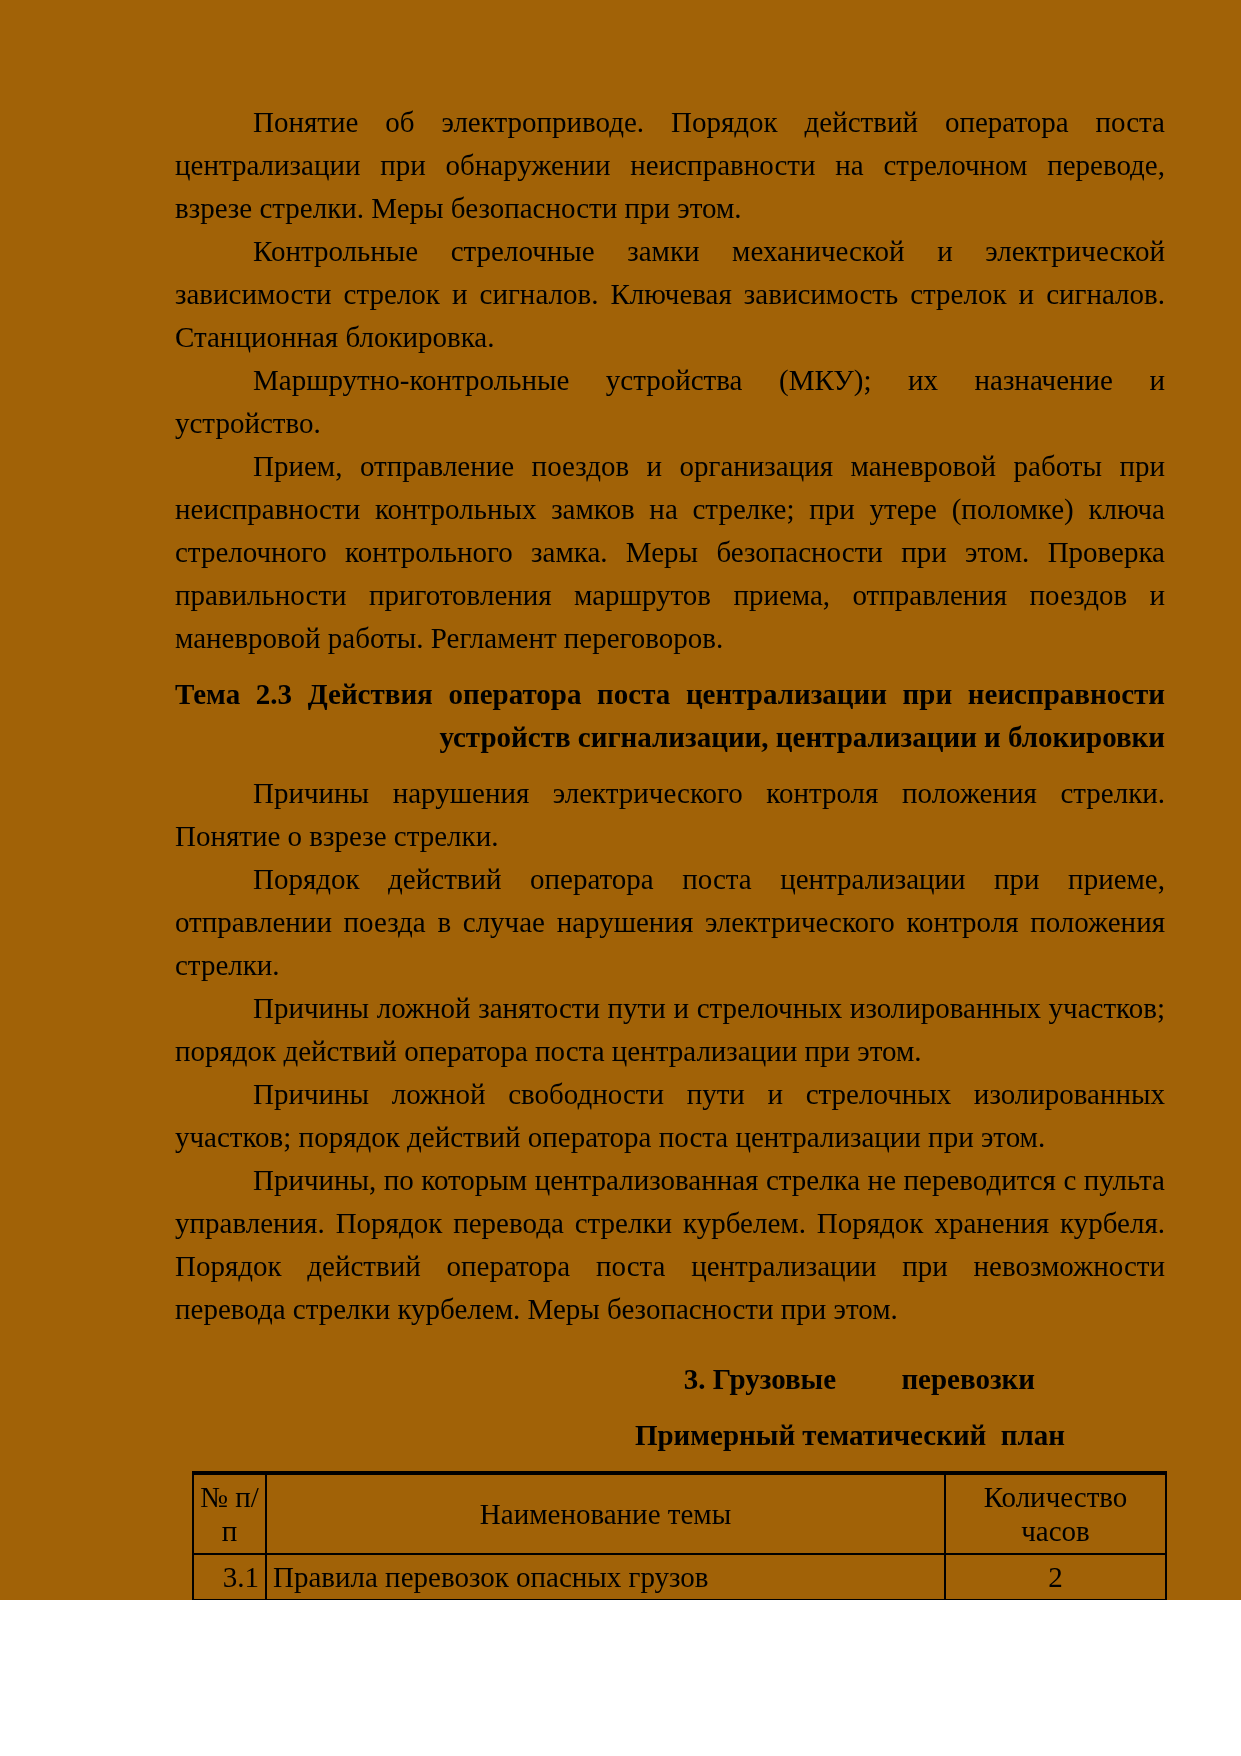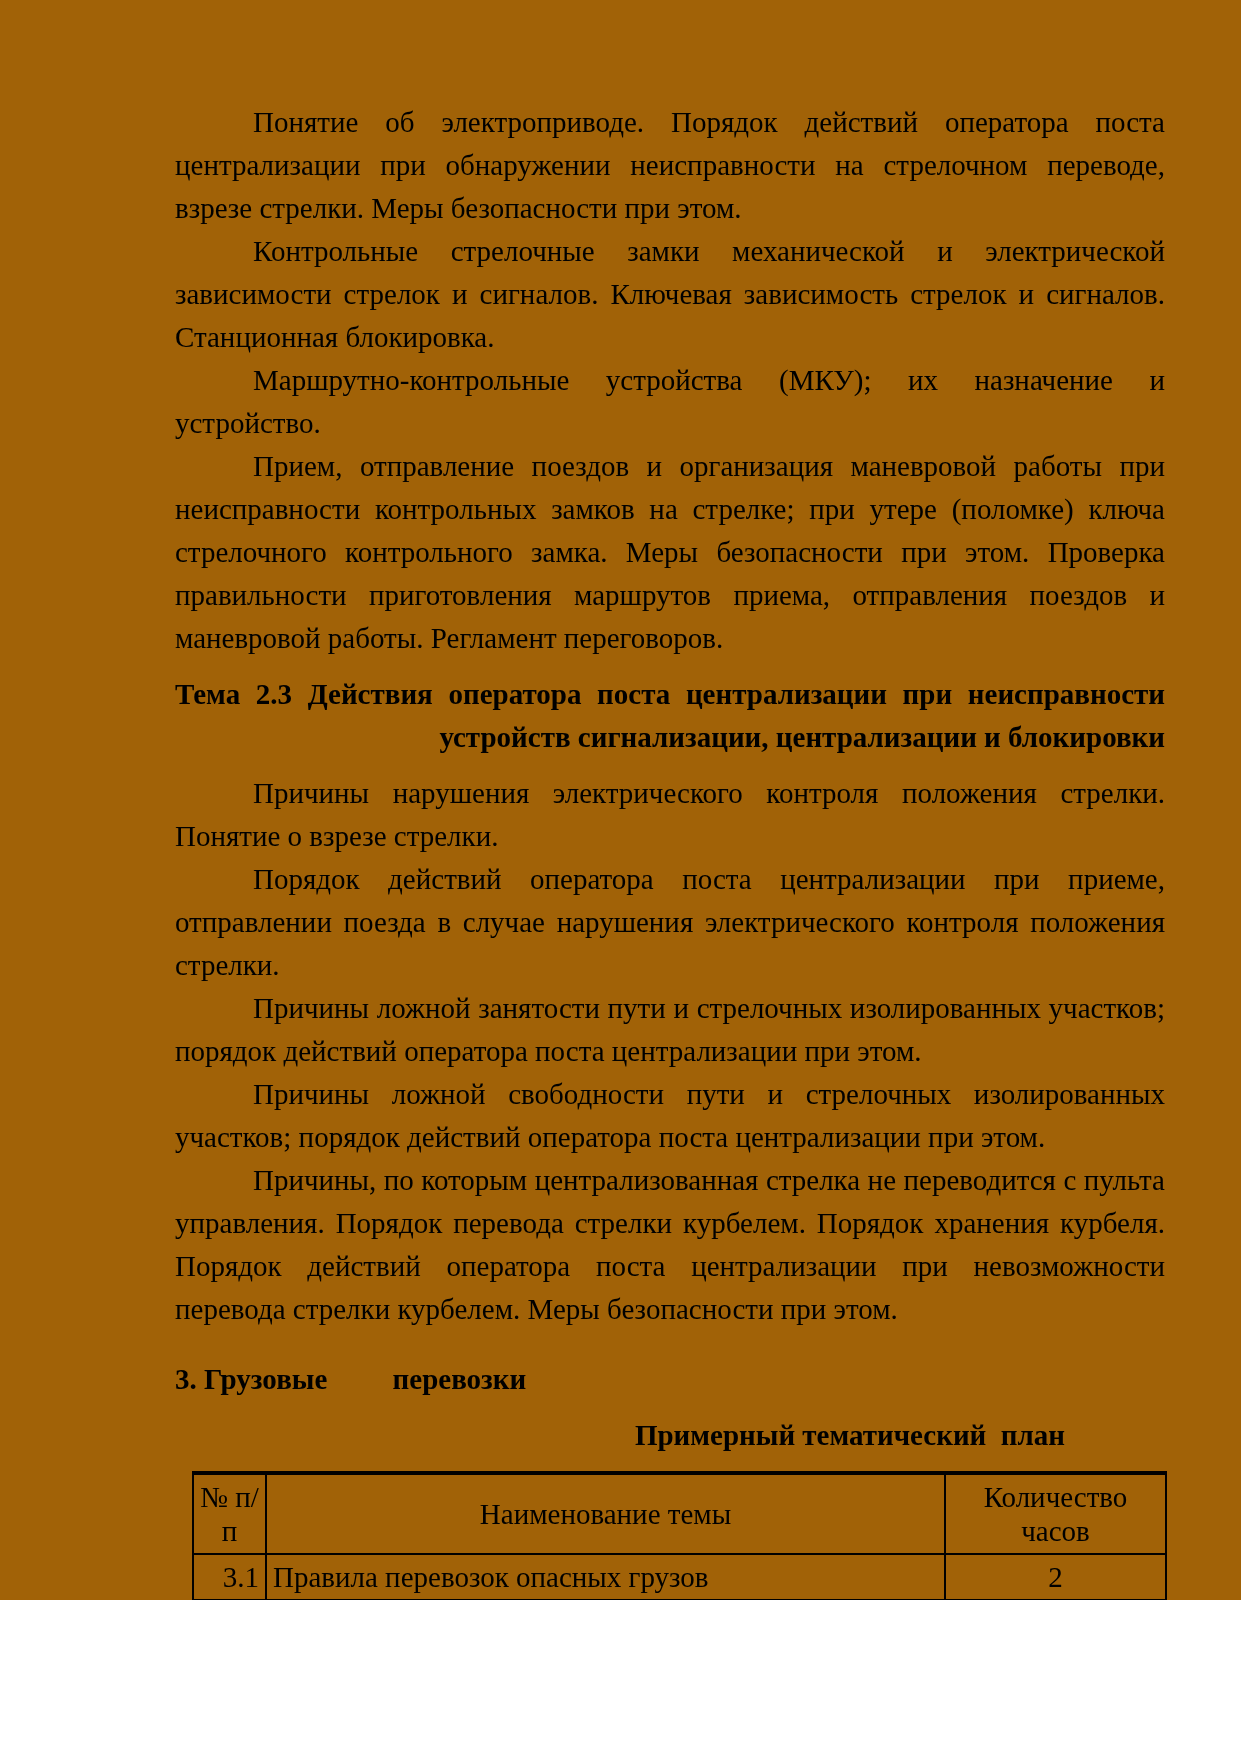--- a/index.html
+++ b/index.html
@@ -38,21 +38,21 @@
       text-align-last: justify;
     }
     h2.topic-title .center-line {
       text-align: right;
     }
     h2.section-title {
       margin: 27px 130px 13px 0; 
       font-size: 29px;
       line-height: 43px;
       font-weight: bold;
-      text-align: left;
+      text-align: right;
       white-space: pre-wrap;
     }
     h3.plan-subtitle {
       margin: 13px 100px 14px 0;
       font-size: 29px;
       line-height: 43px;
       font-weight: bold;
       text-align: right;
       white-space: pre-wrap;
     }

